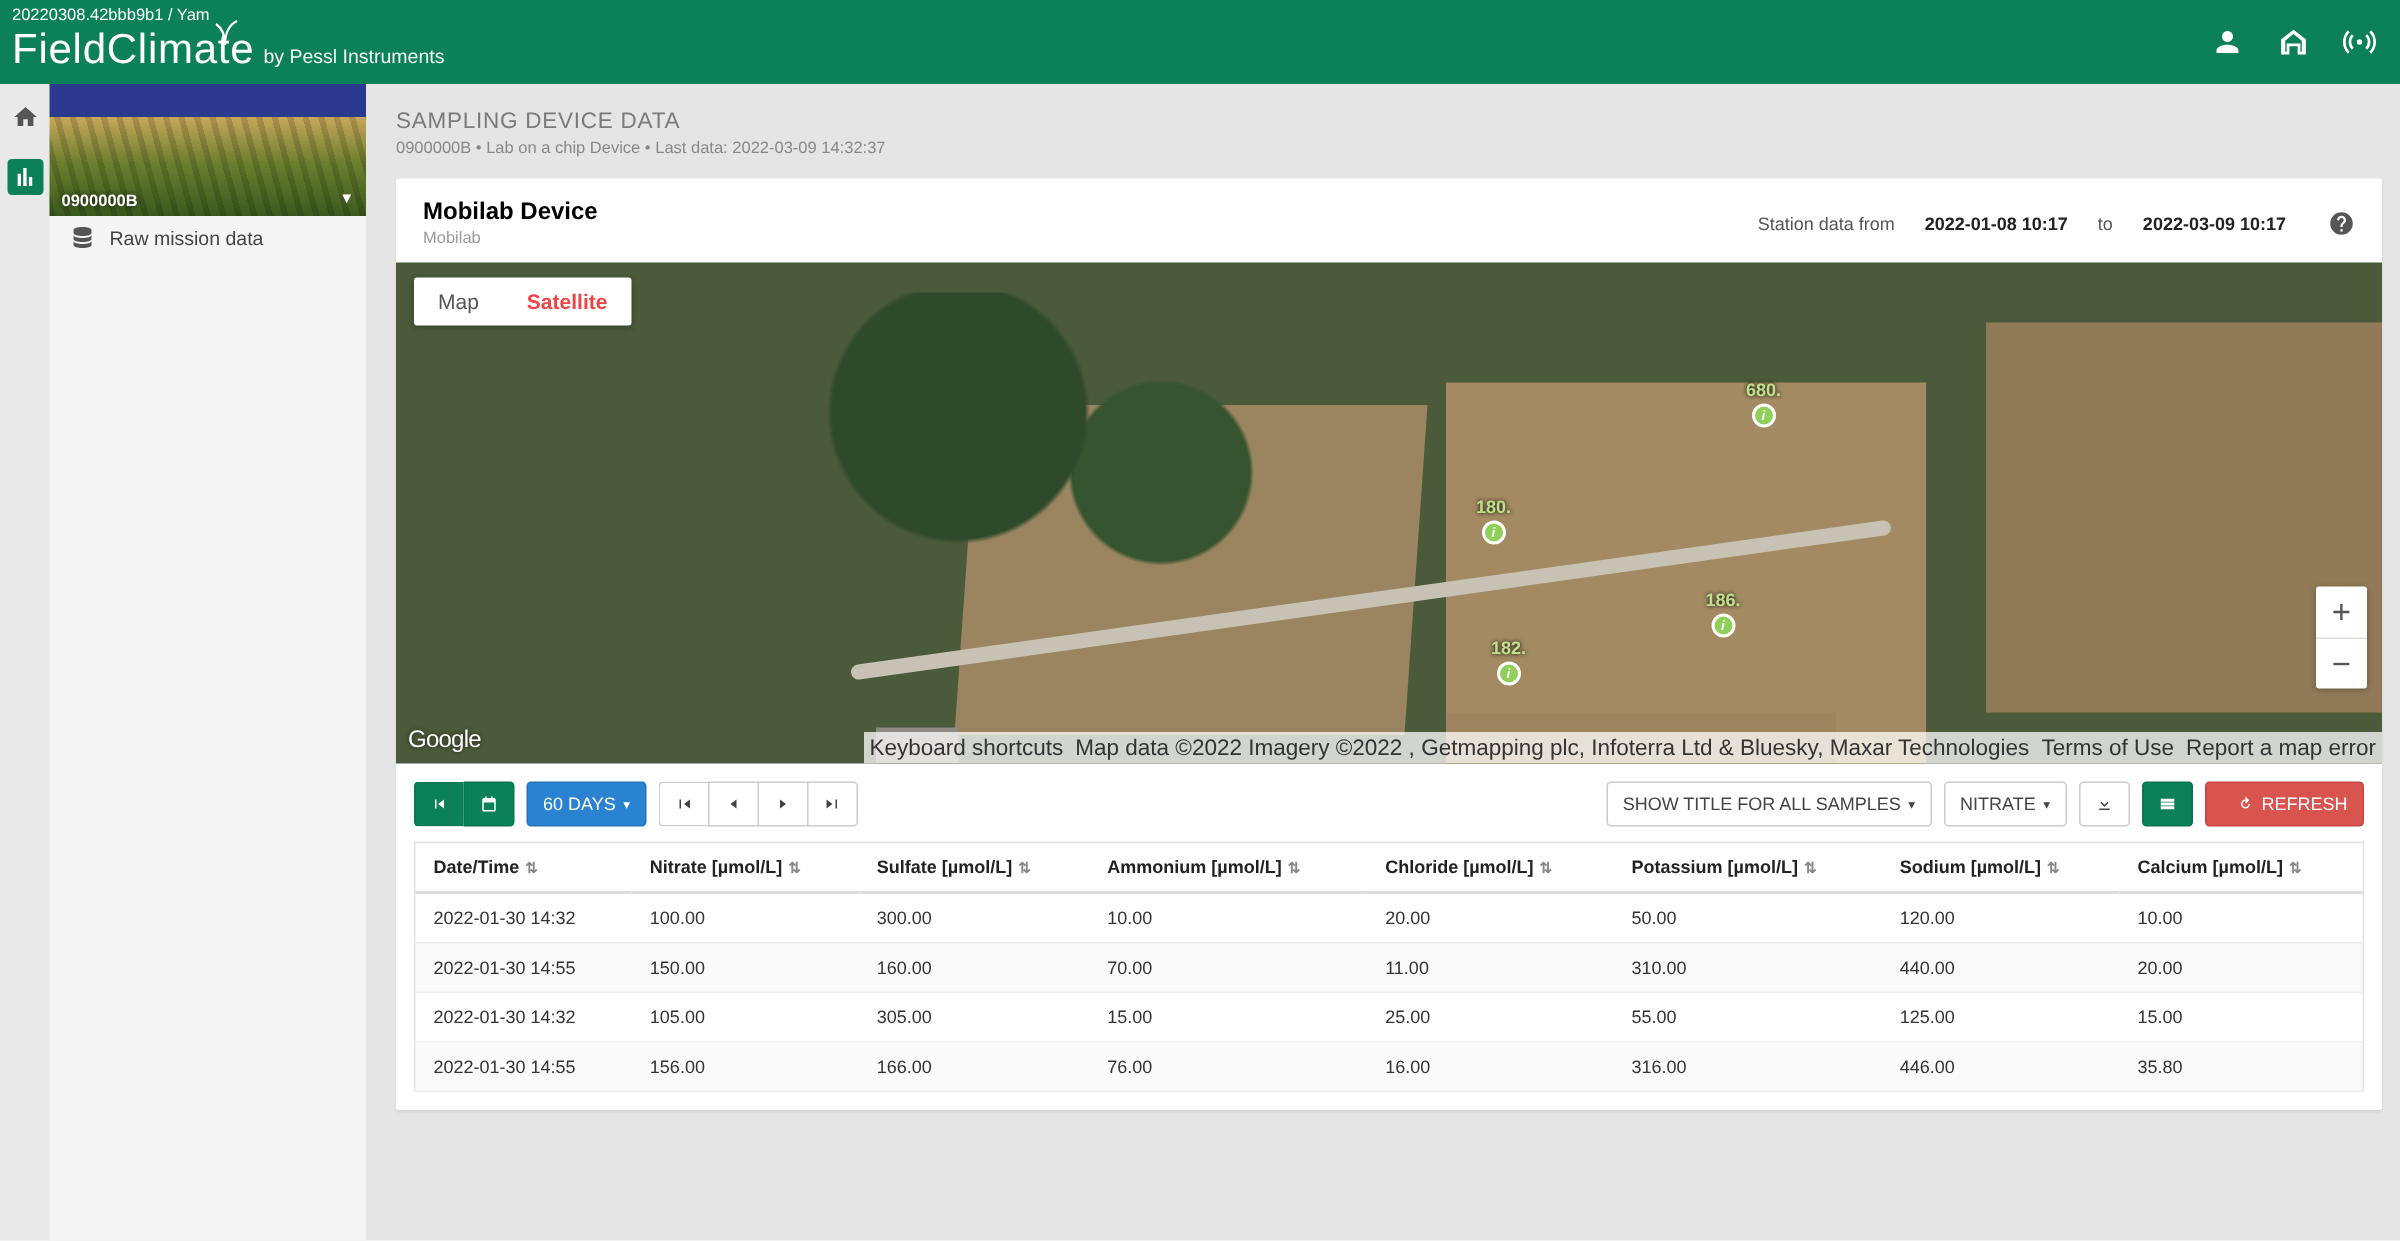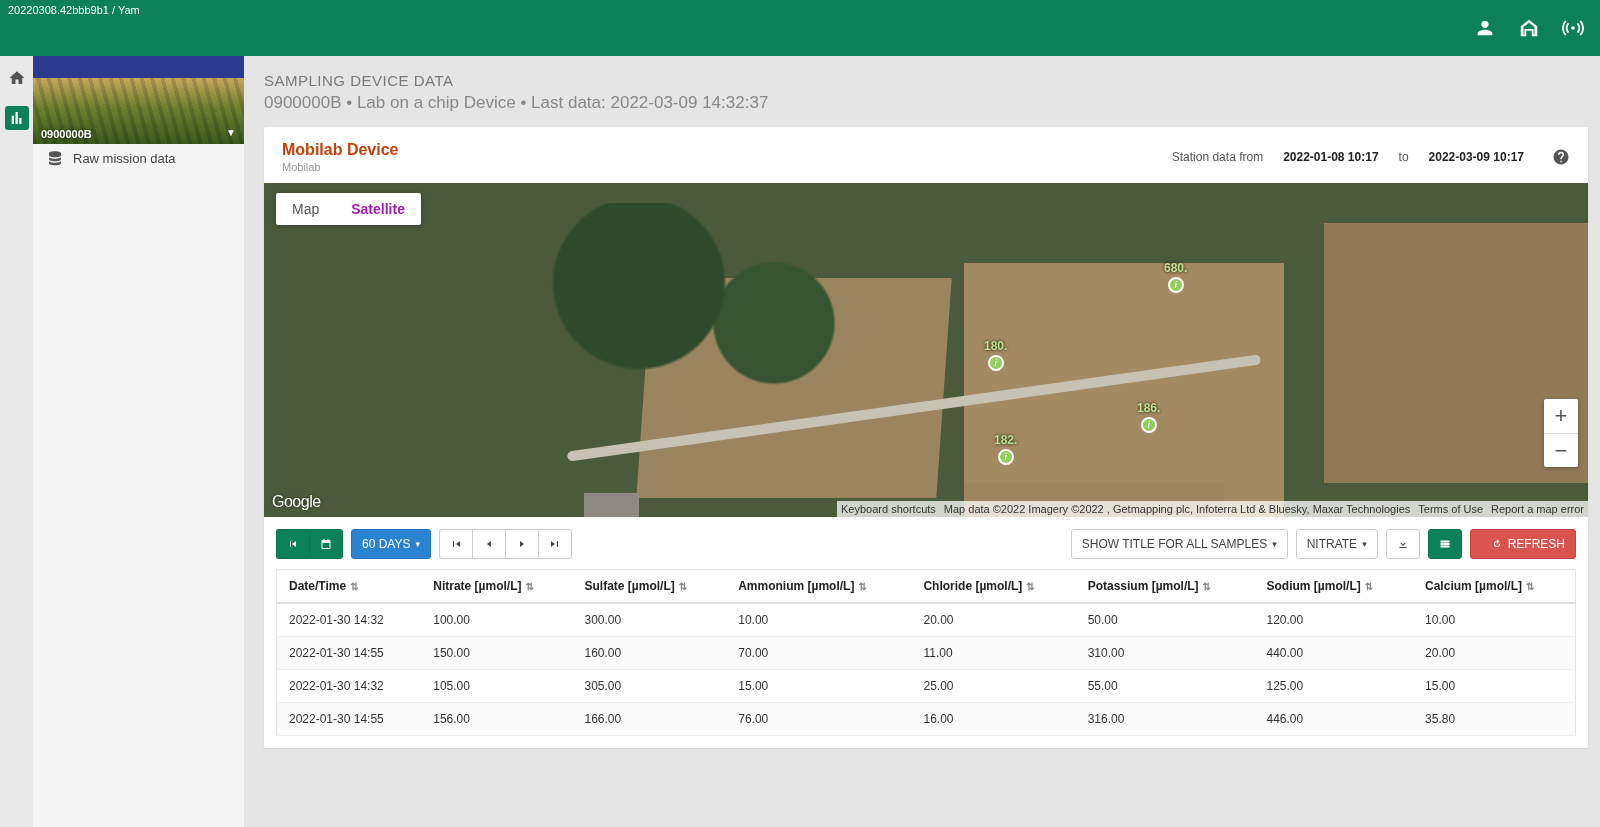--- a/index.html
+++ b/index.html
@@ -24,58 +24,58 @@
 .station-img { height: 88px; background: linear-gradient(to bottom, #2b3a8f 0%, #2b3a8f 25%, #c9a75a 25%, #6b7f2e 60%, #3a5a1e 100%); position: relative; }
 .station-img::before { content:""; position:absolute; inset:0; background: repeating-linear-gradient(75deg, rgba(0,0,0,0.15) 0 4px, transparent 4px 10px); top:25%; }
 .station-label { position: absolute; bottom: 4px; left: 8px; color: #fff; font-size: 11px; font-weight: 600; text-shadow: 0 0 4px rgba(0,0,0,0.7); }
 .station-caret { position: absolute; bottom: 6px; right: 8px; color: #fff; font-size: 10px; }
 .side-heading { padding: 14px 14px 10px; font-size: 12px; color: #6e6e6e; letter-spacing: 0.3px; }
 .side-item { display: flex; align-items: flex-end; gap: 10px; padding: 6px 14px; cursor: pointer; color: #444; font-size: 13px; }
 .side-item svg { width: 16px; height: 16px; fill: #555; }
 
 .content { flex: 1; overflow-y: auto; padding: 16px 12px 12px 20px; }
 .page-title { font-size: 15px; color: #7a7a7a; letter-spacing: 0.5px; }
-.page-sub { font-size: 17px; color: #888; margin-top: 4px; }
+.page-sub { font-size: 11px; color: #888; margin-top: 4px; }
 
 .card { background: #fff; border-radius: 2px; margin-top: 14px; box-shadow: 0 1px 2px rgba(0,0,0,0.08); }
 .card-head { display: flex; align-items: center; padding: 14px 18px 10px; }
-.dev-title { font-size: 16px; font-weight: 600; color: #c2410c; }
+.dev-title { font-size: 16px; font-weight: 600; color: #000000; }
 .dev-sub { font-size: 11px; color: #999; margin-top: 2px; }
 .date-range { margin-left: auto; font-size: 12px; color: #555; display: flex; align-items: center; gap: 20px; }
 .date-link { color: #222; font-weight: 600; cursor: pointer; }
 .help-icon { width: 18px; height: 18px; fill: #555; margin-left: 8px; cursor: pointer; }
 
 .map { position: relative; height: 334px; background: #4a5a3a; overflow: hidden; }
 .map-bg { position: absolute; inset: 0; }
 .field { position: absolute; background: #9b8560; }
 .field.f1 { left: 380px; top: 95px; width: 300px; height: 220px; transform: skewX(-4deg); }
 .field.f2 { left: 700px; top: 80px; width: 320px; height: 280px; background:#a38a62; }
 .field.f3 { left: 1060px; top: 40px; width: 370px; height: 260px; background:#917a57; }
 .field.f4 { left: 700px; top: 300px; width: 260px; height: 120px; background:#9e855f; }
 .trees { position: absolute; left: 240px; top: 20px; width: 450px; height: 200px; background: radial-gradient(circle at 30% 40%, #2e4a2a 0 25%, transparent 26%), radial-gradient(circle at 60% 60%, #365430 0 20%, transparent 21%); }
 .road { position:absolute; left:300px; top:220px; width:700px; height:10px; background:#c7c2b4; transform: rotate(-8deg); border-radius:5px;}
 .bldg { position:absolute; background:#5d6268; }
 .bldg.b1 { left:355px; top:370px; width:90px; height:45px; }
 .bldg.b2 { left:320px; top:310px; width:55px; height:35px; background:#8e8983;}
 
 .map-type { position: absolute; top: 10px; left: 12px; display: flex; background: #fff; border-radius: 2px; box-shadow: 0 1px 4px rgba(0,0,0,0.3); }
 .map-type-btn { padding: 8px 16px; font-size: 14px; cursor: pointer; color: #555; }
-.map-type-btn.active { font-weight: 600; color: #a21caf; }
+.map-type-btn.active { font-weight: 600; color: #ef4444; }
 
 .marker { position: absolute; display: flex; flex-direction: column; align-items: center; }
 .marker-label { color: #bfe08c; font-size: 12px; font-weight: 700; text-shadow: 0 0 3px #000; margin-bottom: 2px; }
 .marker-pin { width: 16px; height: 16px; background: #8fcf5a; border: 2px solid #fff; border-radius: 50%; position: relative; }
 .marker-pin::after { content:"i"; position:absolute; inset:0; display:flex; align-items:center; justify-content:center; color:#fff; font-size:9px; font-weight:bold; font-style: italic;}
 
 .zoom-ctrl { position: absolute; right: 10px; bottom: 50px; background: #fff; border-radius: 2px; box-shadow: 0 1px 4px rgba(0,0,0,0.3); width: 34px; }
 .zoom-btn { height: 34px; display: flex; align-items: center; justify-content: center; font-size: 22px; color: #555; cursor: pointer; }
 .zoom-btn + .zoom-btn { border-top: 1px solid #ddd; }
 
 .google-logo { position: absolute; bottom: 6px; left: 8px; color: #fff; font-size: 16px; font-weight: 500; letter-spacing:-0.5px; text-shadow: 0 0 3px rgba(0,0,0,0.6); }
-.map-attrib { position: absolute; bottom: 0; right: 0; background: rgba(255,255,255,0.75); font-size: 11px; color: #333; padding: 2px 4px; display: flex; gap: 8px; }
+.map-attrib { position: absolute; bottom: 0; right: 0; background: rgba(255,255,255,0.75); font-size: 15px; color: #333; padding: 2px 4px; display: flex; gap: 8px; }
 .map-attrib span { cursor: pointer; }
 
 .toolbar { display: flex; align-items: center; gap: 8px; padding: 12px 12px 10px; }
 .btn { display: inline-flex; align-items: center; gap: 5px; height: 30px; padding: 0 10px; font-size: 12px; border-radius: 3px; cursor: pointer; border: 1px solid transparent; }
 .btn-grp { display: flex; }
 .btn-grp .btn { border-radius: 0; border-right-width:0; }
 .btn-grp .btn:first-child { border-radius: 3px 0 0 3px; }
 .btn-grp .btn:last-child { border-radius: 0 3px 3px 0; border-right-width:1px; }
 .btn-green { background: #0c8059; color: #fff; border-color:#0a7350;}
 .btn-green svg { fill:#fff; width:12px; height:12px; }
@@ -97,20 +97,27 @@
 
 ::-webkit-scrollbar { width: 14px; height:14px; }
 ::-webkit-scrollbar-thumb { background: #c4c4c4; border-radius: 7px; border:3px solid #e5e5e5;}
 ::-webkit-scrollbar-track { background: #e5e5e5; }
 </style>
 </head>
 <body>
 
 <div class="header">
   <div class="breadcrumb-top">20220308.42bbb9b1 / Yam</div>
+  <div class="logo">
+    <span class="logo-main">FieldClimate</span>
+    <svg class="leaf-decor" width="20" height="22" viewBox="0 0 20 22" style="position:relative; top:-10px; left:-28px;">
+        <path d="M8 20 Q8 10 2 6 M8 20 Q8 8 16 4"></path>
+      </svg>
+    <span class="logo-sub" style="margin-left:-14px;">by Pessl Instruments</span>
+  </div>
   <div class="header-right">
     <svg class="header-icon" viewBox="0 0 24 24">
         <path d="M12 12c2.2 0 4-1.8 4-4s-1.8-4-4-4-4 1.8-4 4 1.8 4 4 4zm0 2c-2.7 0-8 1.3-8 4v2h16v-2c0-2.7-5.3-4-8-4z"></path>
       </svg>
     <svg class="header-icon" viewBox="0 0 24 24">
         <path d="M12 3l9 7v11h-6v-6H9v6H3V10l9-7zm0 3.2L6 11v8h1v-6h10v6h1v-8l-6-4.8z"></path>
       </svg>
     <svg class="header-icon" viewBox="0 0 24 24">
         <path d="M12 10a2 2 0 100 4 2 2 0 000-4zm-5.6 7.6a8 8 0 010-11.3l1.4 1.4a6 6 0 000 8.5l-1.4 1.4zm11.2 0l-1.4-1.4a6 6 0 000-8.5l1.4-1.4a8 8 0 010 11.3zM3.5 20.5a12 12 0 010-17l1.4 1.4a10 10 0 000 14.2l-1.4 1.4zm17 0l-1.4-1.4a10 10 0 000-14.2l1.4-1.4a12 12 0 010 17z"></path>
       </svg>

